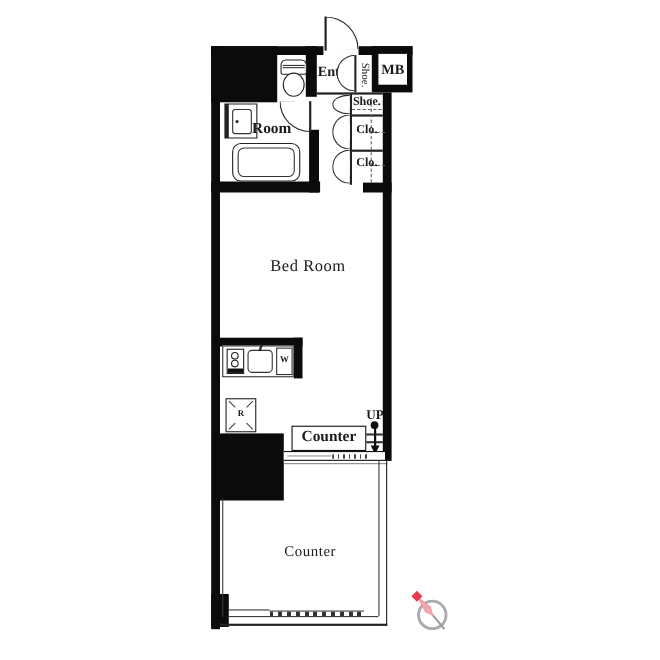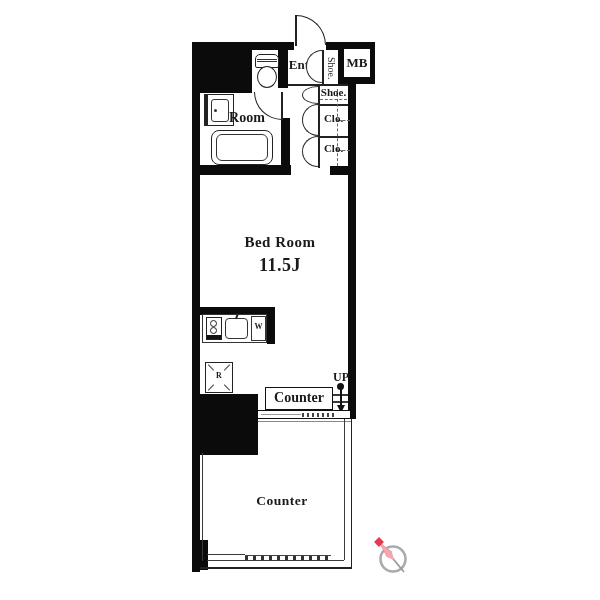--- a/index.html
+++ b/index.html
@@ -4,21 +4,21 @@
 <style>
   html,body{margin:0;padding:0;background:#fff;}
   #canvas{position:relative;width:600px;height:600px;background:#ffffff;
           outline:1px solid #dcdcdc;font-family:"Liberation Serif",serif;color:#1a1a1a;overflow:hidden;}
   .abs{position:absolute;box-sizing:border-box;}
   .wall{background:#0b0b0b;}
   .lineH{background:#222;height:1.5px;}
   .lineV{background:#222;width:1.5px;}
   .thin{background:#3a3a3a;}
   .lbl{position:absolute;text-align:center;white-space:nowrap;}
-  .room-lbl{font-weight:700;letter-spacing:.5px;}
+  .room-lbl{font-weight:400;letter-spacing:.5px;}
   
   .arc-tr{border-top:1.5px solid #222;border-right:1.5px solid #222;border-top-right-radius:100% 100%;}
   .arc-bl{border-left:1.5px solid #222;border-bottom:1.5px solid #222;border-bottom-left-radius:100% 100%;}
   
   .fold{border:1.2px solid #2b2b2b;border-right:none;border-radius:100% 0 0 100% / 50% 0 0 50%;background:#fff;}
   .dashV{border-left:1px dashed #666;}
   .dashH{border-top:1px dashed #666;}
   .fixture{border:1.4px solid #222;background:#fff;}
   .inner{border:1px solid #333;background:#fff;}
   .tick{position:absolute;width:8px;height:1px;background:#444;}
@@ -77,21 +77,20 @@
   <div class="abs arc-bl" style="left:254px;top:92px;width:28px;height:28px;"></div>
   <div class="abs lineV" style="left:281px;top:92px;height:28px;"></div>
   <div class="abs fixture" style="left:204px;top:94px;width:30px;height:32px;border-left-width:4px;"></div>
   <div class="abs inner" style="left:211px;top:99px;width:18px;height:23px;border-radius:3px;"></div>
   <div class="abs" style="left:214px;top:109px;width:3px;height:3px;background:#333;border-radius:50%;"></div>
   <div class="lbl" style="left:229px;top:110px;width:36px;font-size:14px;font-weight:600;">Room</div>
   <div class="abs fixture" style="left:211px;top:130px;width:62px;height:35px;border-radius:8px;"></div>
   <div class="abs inner" style="left:216px;top:134px;width:52px;height:27px;border-radius:6px;"></div>
 
   <div class="lbl room-lbl" style="left:230px;top:234px;width:100px;font-size:15px;">Bed Room</div>
-  <div class="lbl room-lbl" style="left:230px;top:255px;width:100px;font-size:18px;">11.5J</div>
 
   <div class="abs inner" style="left:202px;top:314px;width:65px;height:29px;"></div>
   <div class="abs inner" style="left:206px;top:317px;width:16px;height:23px;border-color:#222;"></div>
   <div class="abs" style="left:210px;top:320px;width:7px;height:7px;border:1px solid #222;border-radius:50%;"></div>
   <div class="abs" style="left:210px;top:327px;width:7px;height:7px;border:1px solid #222;border-radius:50%;"></div>
   <div class="abs" style="left:207px;top:335px;width:14px;height:4px;background:#111;"></div>
   <div class="abs inner" style="left:225px;top:318px;width:23px;height:21px;border-radius:4px;"></div>
   <div class="abs" style="left:236px;top:313px;width:1.5px;height:6px;background:#222;transform:rotate(20deg);"></div>
   <div class="abs inner" style="left:251px;top:316px;width:15px;height:25px;"></div>
   <div class="lbl" style="left:251px;top:322px;width:15px;font-size:8px;font-weight:700;">W</div>

